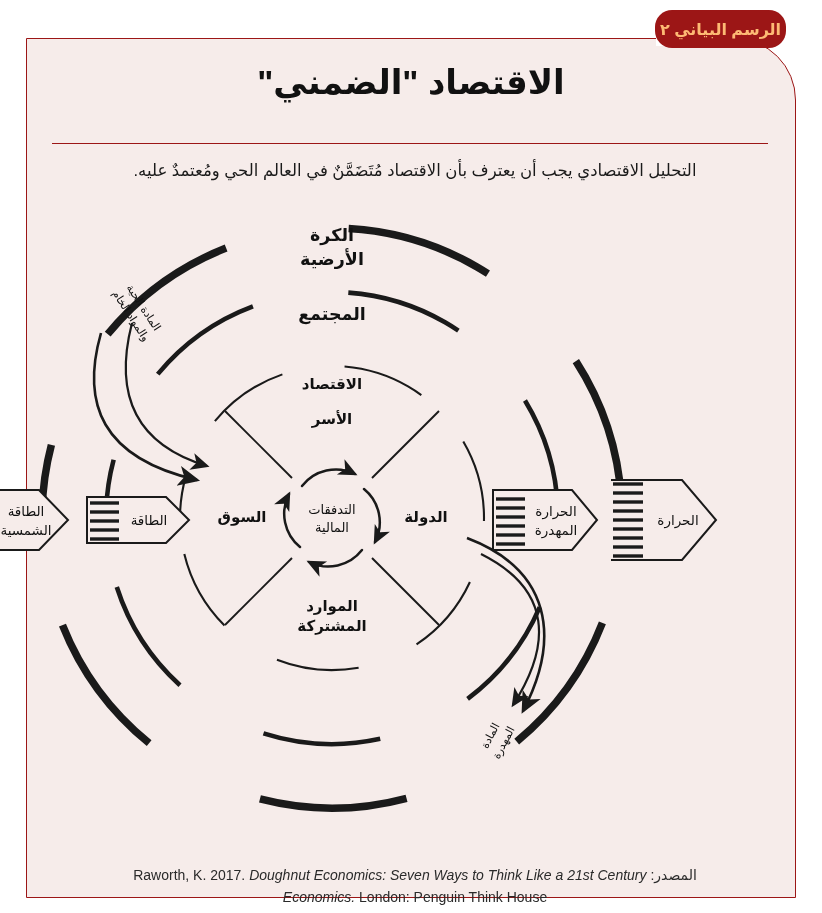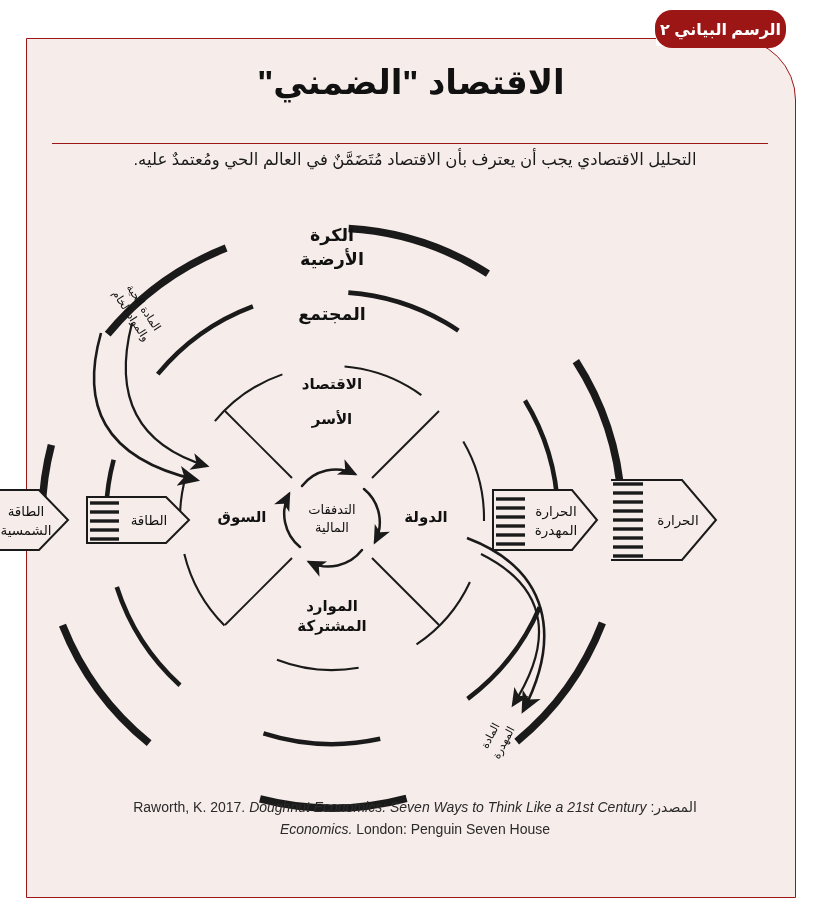--- a/index.html
+++ b/index.html
@@ -34,21 +34,21 @@
     background: #ffffff;
     z-index: 2;
   }
 
   
   .badge {
     position: absolute;
     left: 655px; top: 10px;
     width: 131px; height: 38px;
     background: #9c1616;
-    color: #ffffff;
+    color: #fdba74;
     display: flex;
     align-items: center;
     justify-content: center;
     font-size: 16px;
     font-weight: 700;
     letter-spacing: 0.5px;
     z-index: 6;
     border-radius: 17px;
   }
 
@@ -67,21 +67,21 @@
   }
   .title-rule {
     position: absolute;
     left: 52px; top: 143px;
     width: 716px; height: 0;
     border-top: 1.4px solid #9c1616;
     z-index: 5;
   }
   .subtitle {
     position: absolute;
-    left: 105px; top: 147px;
+    left: 105px; top: 158px;
     width: 620px;
     text-align: center;
     font-size: 16.5px;
     color: #1a1a1a;
     line-height: 1.55;
     z-index: 5;
     direction: rtl;
   }
 
   
@@ -103,21 +103,21 @@
   .lbl-ring   { font-size: 17.5px; font-weight: 700; }
   .lbl-econ   { font-size: 15px;   font-weight: 700; }
   .lbl-quad   { font-size: 15px;   font-weight: 700; }
   .lbl-core   { font-size: 13px;   font-weight: 400; }
   .lbl-flow   { font-size: 11px;   font-weight: 400; }
   .lbl-arrow  { font-size: 13.5px; font-weight: 400; }
 
   
   .source {
     position: absolute;
-    left: 70px; top: 796px;
+    left: 70px; top: 864px;
     width: 690px;
     text-align: center;
     font-size: 14px;
     color: #2a2a2a;
     line-height: 1.6;
     z-index: 5;
     direction: rtl;
   }
   .source .en { direction: ltr; unicode-bidi: embed; }
   .source i { font-style: italic; }
@@ -268,17 +268,17 @@
   <div class="source">
     <div>
       <span>المصدر:</span>
       <span class="en">
         <span>Raworth, K. 2017.</span>
         <i>Doughnut Economics: Seven Ways to Think Like a 21st Century</i>
       </span>
     </div>
     <div class="en" style="text-align:center;">
       <i>Economics.</i>
-      <span>London: Penguin Seven House</span>
+      <span>London: Penguin Think House</span>
     </div>
   </div>
 
 </div>
 
 </body></html>

